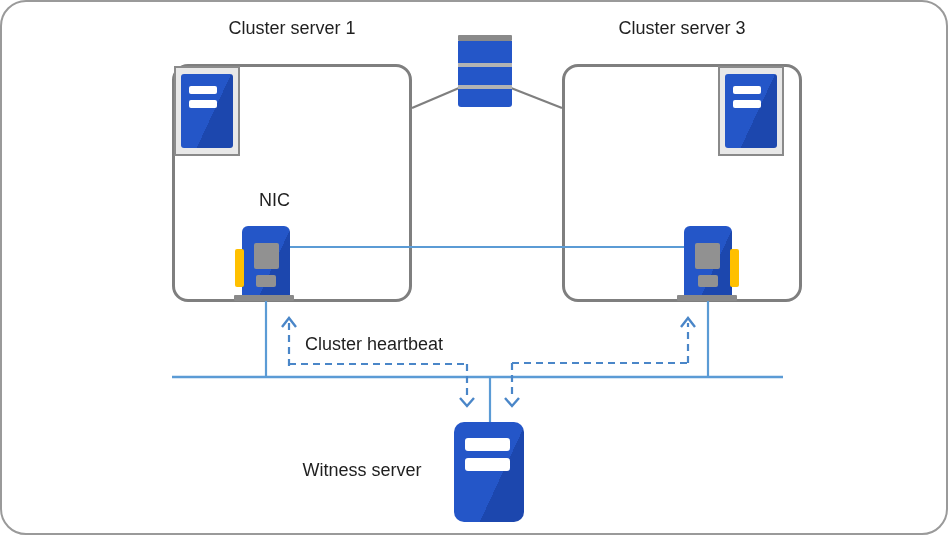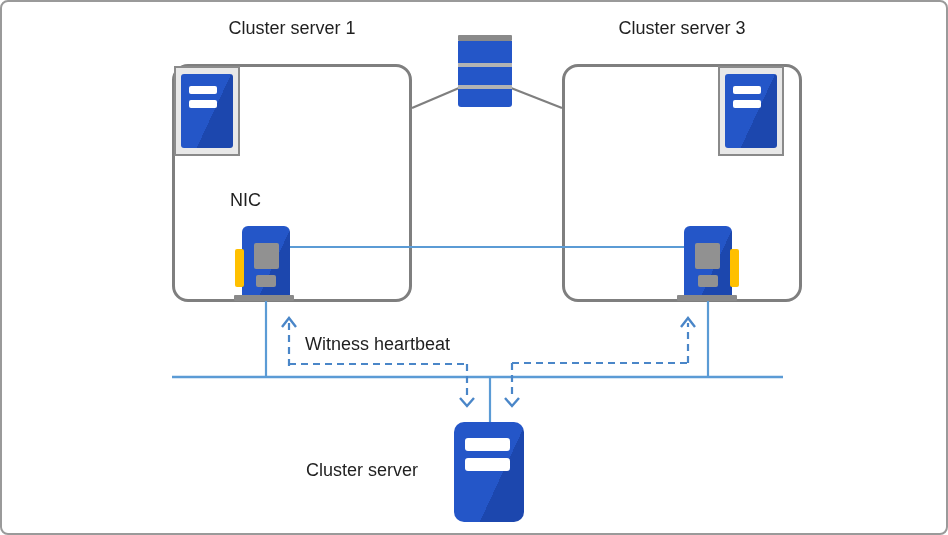--- a/index.html
+++ b/index.html
@@ -1,24 +1,24 @@
 <!DOCTYPE html>
 <html style="--solid-line: #5b9bd5; --dashed-line: #4a86c8; --gray-line: #7f7f7f; --server-blue: #2456c8; --server-blue-dark: #1c47ae; --frame-gray: #e8e8e8; --frame-border: #8a8a8a; --port-gray: #919191; --yellow: #ffc000; --text: #1f1f1f;"><head>
 <meta charset="utf-8">
 <style>
   html,body{margin:0;padding:0;background:#fff;}
   .canvas{
     position:relative;width:948px;height:535px;box-sizing:border-box;
-    background:#fff;border:2px solid #9a9a9a;border-radius:8px;overflow:hidden;
+    background:#fff;border:2px solid #9a9a9a;border-radius:26px;overflow:hidden;
     font-family:"Liberation Sans",sans-serif;
   }
   .label{position:absolute;font-size:18px;color:var(--text,#1f1f1f);white-space:nowrap;}
   .title{text-align:center;width:240px;top:16px;}
   .c1{left:170px;} .c2{left:560px;}
-  .nic-label{left:228px;top:188px;width:60px;text-align:left;}
+  .nic-label{left:228px;top:188px;width:60px;text-align:right;}
   .hb-label{left:303px;top:332px;}
   .wit-label{left:270px;top:458px;width:180px;text-align:center;}
 
   .cluster-box{position:absolute;top:62px;width:240px;height:238px;box-sizing:border-box;
     border:3px solid var(--gray-line,#7f7f7f);border-radius:16px;background:#fff;}
   .box1{left:170px;} .box2{left:560px;}
 
   .wires{position:absolute;left:0;top:0;width:948px;height:535px;pointer-events:none;}
   .solid{stroke:var(--solid-line,#5b9bd5);stroke-width:2.2;fill:none;}
   .net{stroke-width:2.6;}
@@ -121,21 +121,21 @@
   <div class="nic-port np1"></div>
   <div class="nic-slot ns1"></div>
   <div class="nic-tab nt1"></div>
 
   <div class="nic-base nb2"></div>
   <div class="nic-body nbody2"></div>
   <div class="nic-port np2"></div>
   <div class="nic-slot ns2"></div>
   <div class="nic-tab nt2"></div>
 
-  <div class="label hb-label">Witness heartbeat</div>
+  <div class="label hb-label">Cluster heartbeat</div>
 
   <div class="witness">
     <div class="bar a"></div>
     <div class="bar b"></div>
   </div>
-  <div class="label wit-label">Cluster server</div>
+  <div class="label wit-label">Witness server</div>
 
 </div>
 
 </body></html>

